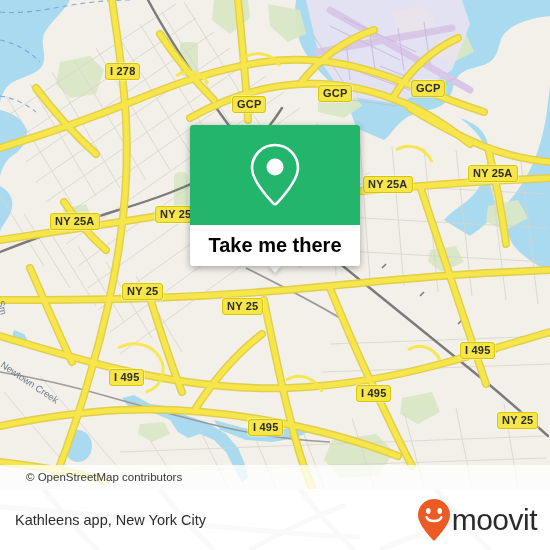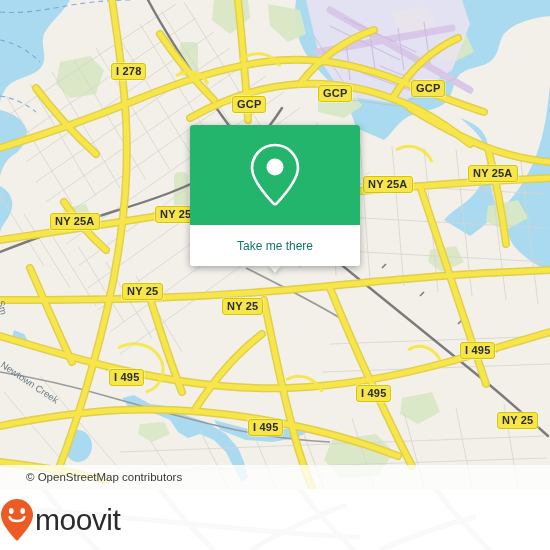--- a/index.html
+++ b/index.html
@@ -74,23 +74,24 @@
     justify-content: center;
   }
   #poi-card-bottom {
     height: 41px;
     background: #ffffff;
     display: flex;
     align-items: center;
     justify-content: center;
   }
   #take-me-there-label {
-    color: #0f766e;
-    font-size: 12px;
-    font-family: "Liberation Sans", sans-serif;
+    color: #000000;
+    font-size: 20px;
+    font-family: "Liberation Sans", sans-serif;
+    font-weight: bold;
   }
   #card-pointer {
     position: absolute;
     left: 268px;
     top: 265px;
     width: 0; height: 0;
     border-left: 7px solid transparent;
     border-right: 7px solid transparent;
     border-top: 8px solid #ffffff;
     filter: drop-shadow(0 2px 2px rgba(0,0,0,.22));
@@ -395,21 +396,21 @@
           <path d="M240,60 C254,50 272,52 280,66"></path>
           <path d="M396,150 C410,142 426,148 432,162"></path>
           <path d="M286,380 C300,372 316,378 322,392"></path>
           <path d="M408,350 C420,342 434,348 440,360"></path>
           <path d="M176,76 C188,68 202,72 208,84"></path>
         </g>
       </g>
     </svg>
 
     <div id="shields-layer">
-        <div class="shield" style="left: 111px; top: 63px;">I 278</div>
+        <div class="shield" style="left: 105px; top: 63px;">I 278</div>
         <div class="shield" style="left: 232px; top: 96px;">GCP</div>
         <div class="shield" style="left: 318px; top: 85px;">GCP</div>
         <div class="shield" style="left: 411px; top: 80px;">GCP</div>
         <div class="shield" style="left: 468px; top: 165px;">NY 25A</div>
         <div class="shield" style="left: 363px; top: 176px;">NY 25A</div>
         <div class="shield" style="left: 50px; top: 213px;">NY 25A</div>
         <div class="shield" style="left: 155px; top: 206px;">NY 25A</div>
         <div class="shield" style="left: 122px; top: 283px;">NY 25</div>
         <div class="shield" style="left: 222px; top: 298px;">NY 25</div>
         <div class="shield" style="left: 109px; top: 369px;">I 495</div>
@@ -447,20 +448,21 @@
       <g stroke="#d8d8d8" stroke-width="5" fill="none" opacity=".55">
         <path d="M0,18 C60,22 120,28 180,34 C240,40 300,46 360,48"></path>
         <path d="M44,0 C60,22 78,42 98,61"></path>
         <path d="M160,0 C176,22 194,42 214,61"></path>
         <path d="M300,0 C316,22 334,42 354,61"></path>
         <path d="M436,0 C452,22 470,42 490,61"></path>
         <path d="M250,61 C280,44 312,28 346,16"></path>
         <path d="M380,61 C410,48 442,36 476,28"></path>
       </g>
     </svg>
+    <span id="footer-title">Kathleens app, New York City</span>
     <div id="moovit-logo">
       <svg width="34" height="44" viewBox="0 0 34 44">
         <path d="M17 1 C8.2 1 1 8.2 1 17 C1 26.5 13.2 38.5 15.9 41.9 C16.5 42.6 17.5 42.6 18.1 41.9 C20.8 38.5 33 26.5 33 17 C33 8.2 25.8 1 17 1 Z" fill="#ec5b23"></path>
         <ellipse cx="11.3" cy="13" rx="2.3" ry="3" fill="#ffffff"></ellipse>
         <ellipse cx="22.7" cy="13" rx="2.3" ry="3" fill="#ffffff"></ellipse>
         <path d="M9.6 19.2 C11.6 24.2 22.4 24.2 24.4 19.2" fill="none" stroke="#ffffff" stroke-width="2.4" stroke-linecap="round"></path>
       </svg>
       <span id="moovit-wordmark">moovit</span>
     </div>
   </div>

